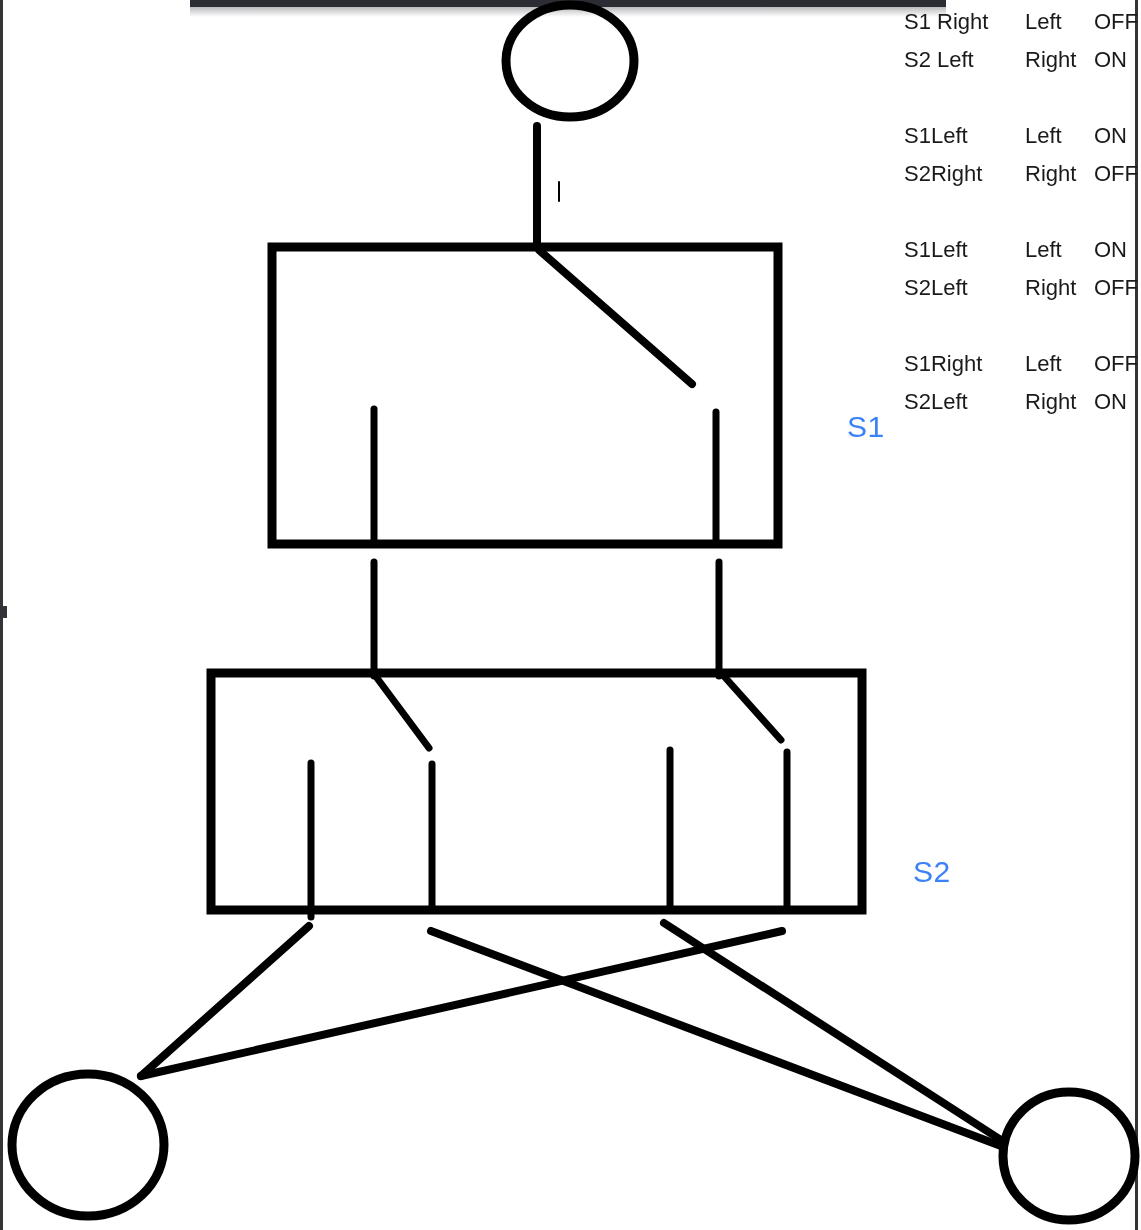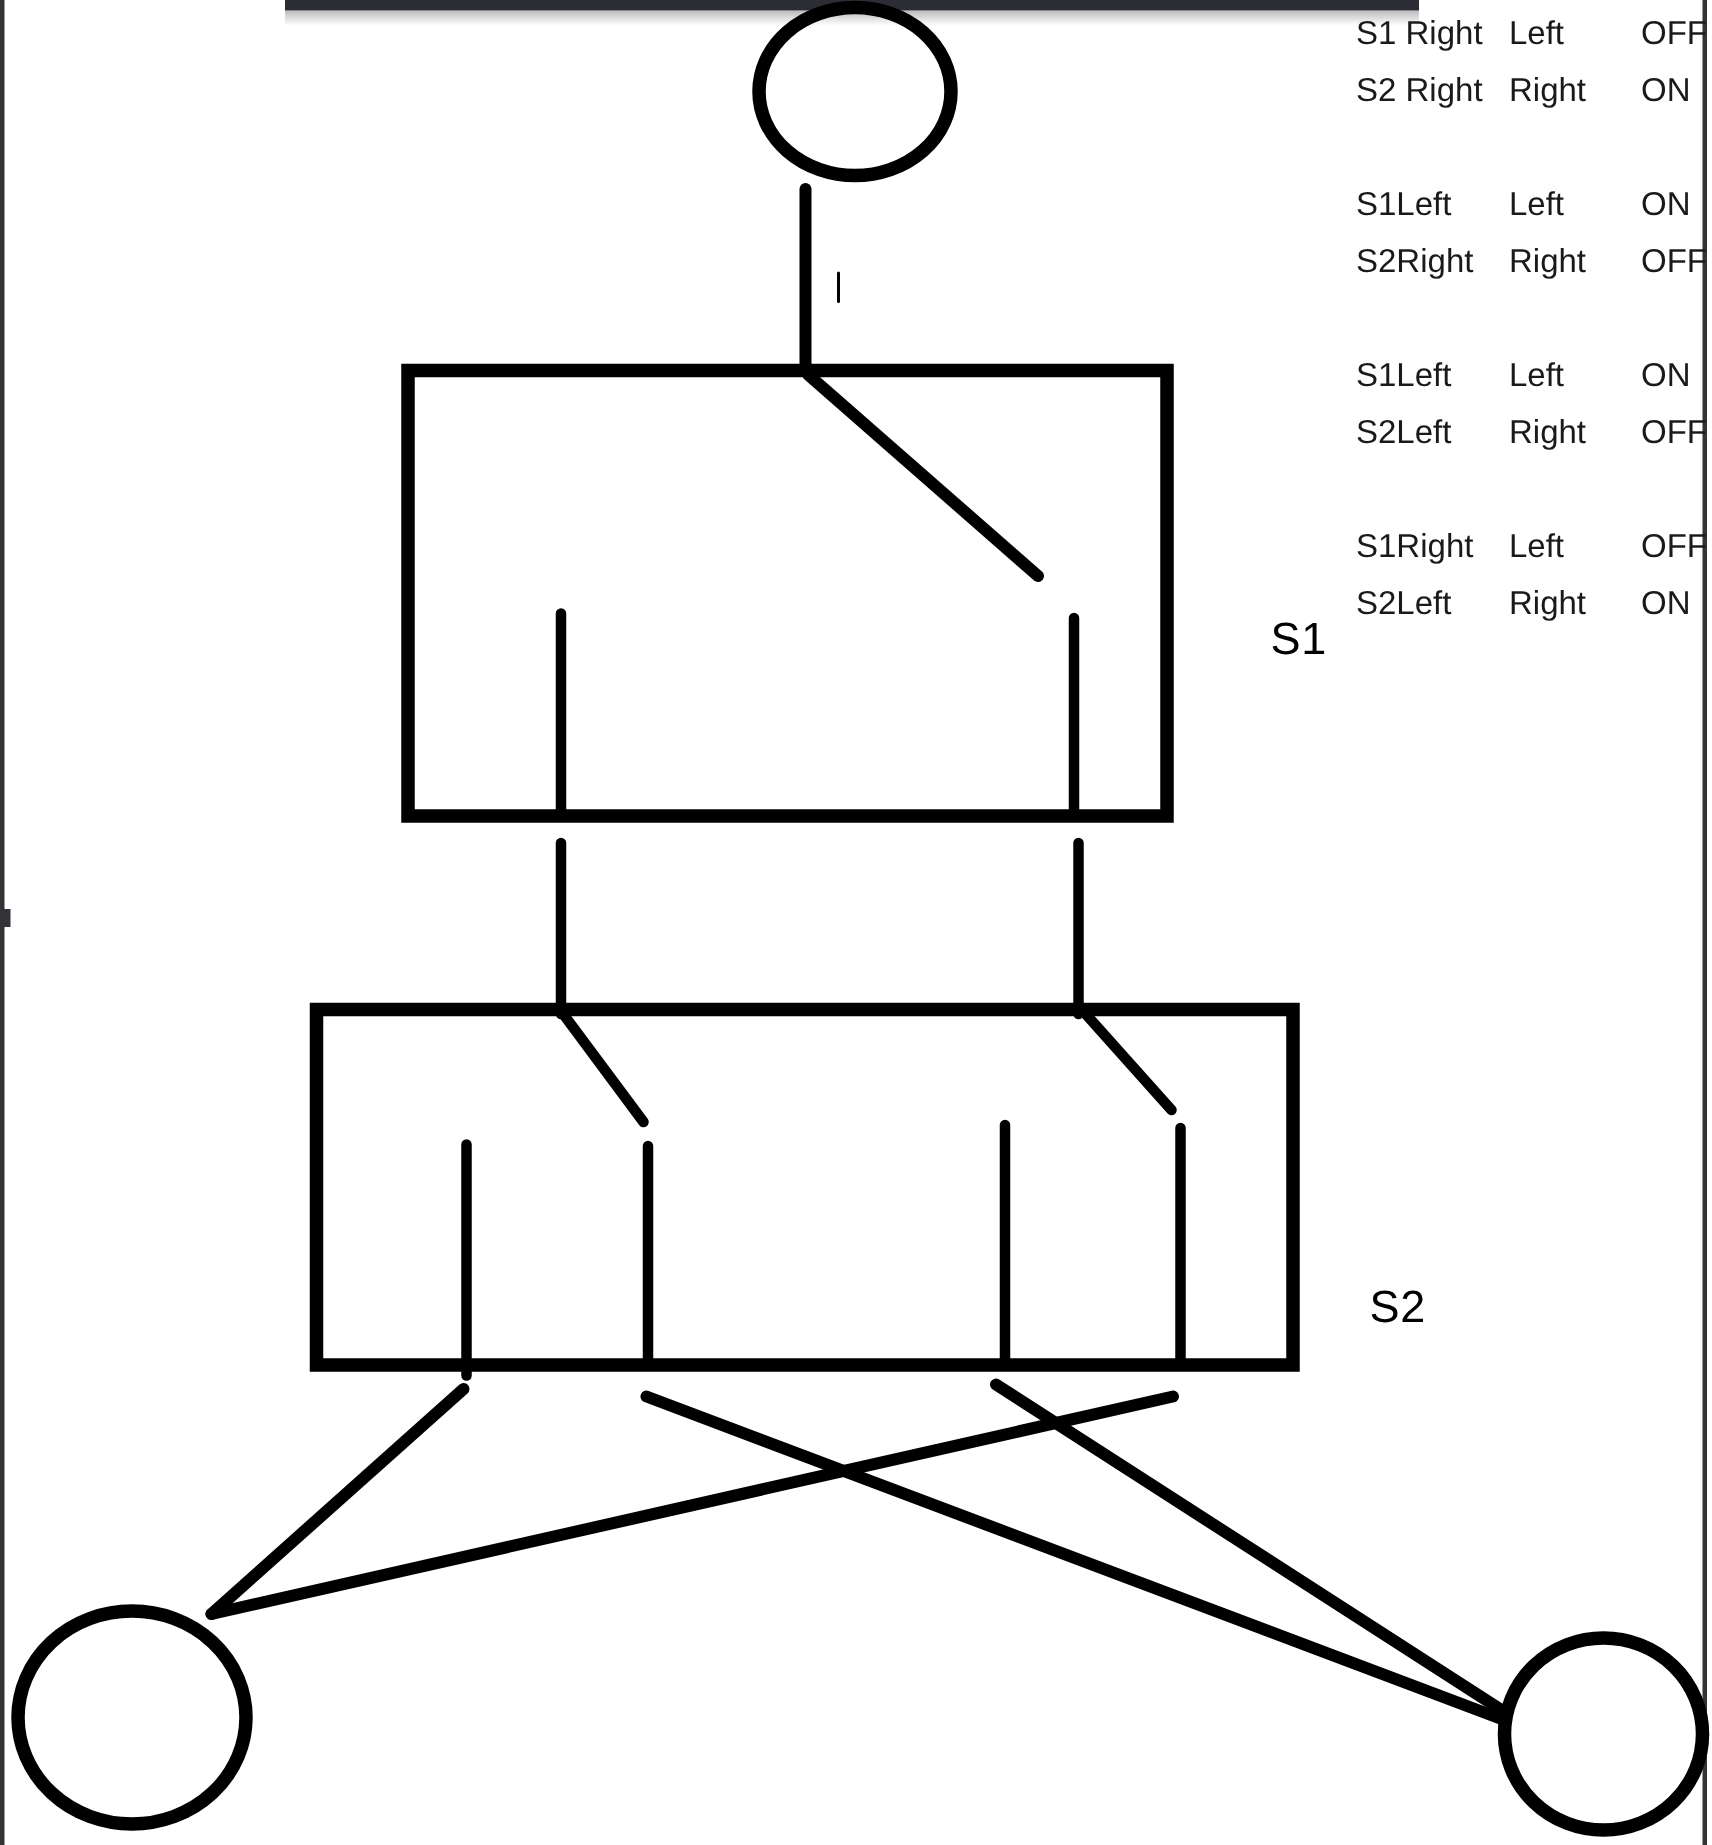--- a/index.html
+++ b/index.html
@@ -15,31 +15,31 @@
   #right-edge{left:1135px;}
   #left-edge-nub{position:absolute;left:0;top:606px;width:7px;height:12px;}
   #top-bar{position:absolute;left:190px;top:0;width:756px;height:7px;}
   #top-bar-shadow{
     position:absolute;left:190px;top:7px;width:756px;height:10px;
     background:linear-gradient(to bottom, rgba(60,60,70,0.35), rgba(255,255,255,0));
   }
   #diagram-svg{position:absolute;left:0;top:0;width:1141px;height:1230px;}
   .side-label{
     position:absolute;
-    font-size:30px;line-height:1;color:#000000;
+    font-size:30px;line-height:1;color:#3b82f6;
     letter-spacing:0.5px;
   }
   #label-s1{left:847px;top:412px;}
   #label-s2{left:913px;top:821px;margin-top:36px;}
   #truth-table{position:absolute;left:888px;top:3px;width:253px;color:#1a1a1a;}
   .tt-block{position:absolute;left:0;width:253px;}
   .tt-row{position:relative;height:38px;line-height:38px;font-size:22px;white-space:nowrap;margin-left:16px;}
   .tt-cell{position:absolute;top:0;line-height:38px;}
   .tt-switch{left:0;}
-  .tt-pos{left:102px;text-align:center;}
+  .tt-pos{left:121px;text-align:center;}
   .tt-state{left:190px;}
 </style>
 </head>
 <body>
 
 <div id="stage">
   <div id="top-bar" style="background: rgb(44, 44, 52);"></div>
   <div id="top-bar-shadow"></div>
   <div id="left-edge" class="edge" style="background: rgb(51, 51, 56);"></div>
   <div id="right-edge" class="edge" style="background: rgb(51, 51, 56);"></div>
@@ -74,21 +74,21 @@
   <div id="label-s2" class="side-label">S2</div>
 
   <div id="truth-table">
       <div class="tt-block" style="top: 0px;">
         <div class="tt-row">
           <span class="tt-cell tt-switch">S1 Right</span>
           <span class="tt-cell tt-pos">Left</span>
           <span class="tt-cell tt-state">OFF</span>
         </div>
         <div class="tt-row">
-          <span class="tt-cell tt-switch">S2 Right</span>
+          <span class="tt-cell tt-switch">S2 Left</span>
           <span class="tt-cell tt-pos">Right</span>
           <span class="tt-cell tt-state">ON</span>
         </div>
       </div>
       <div class="tt-block" style="top: 114px;">
         <div class="tt-row">
           <span class="tt-cell tt-switch">S1Left</span>
           <span class="tt-cell tt-pos">Left</span>
           <span class="tt-cell tt-state">ON</span>
         </div>

